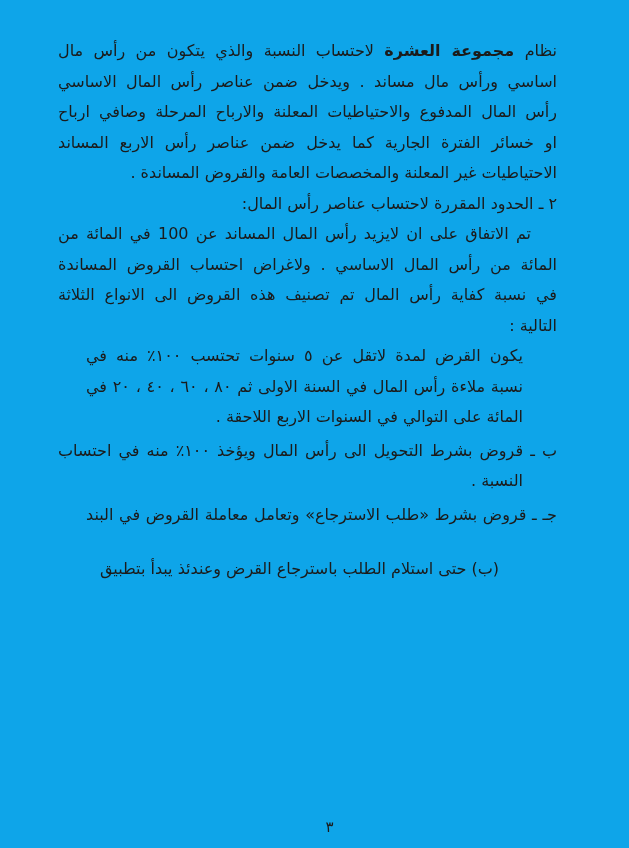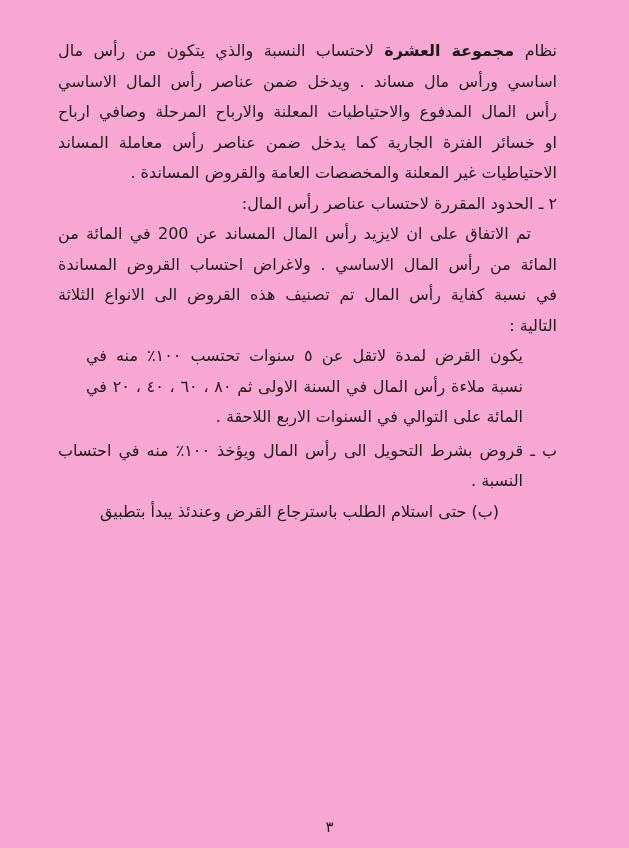--- a/index.html
+++ b/index.html
@@ -1,20 +1,20 @@
 <!DOCTYPE html>
 <html lang="ar" dir="rtl"><head>
 <meta charset="utf-8">
 <style>
   html,body{margin:0;padding:0;background:#e8e8e8;}
   .page{
     position:relative;
     width:629px;height:848px;
     margin:0 auto;
-    background:#f9a8d4;
+    background:#0ea5e9;
     color:#1b1b1b;
     font-family:"DejaVu Sans",sans-serif;
     direction:rtl;
     overflow:hidden;
   }
   .text-block{
     position:absolute;
     top:36px;
     right:72px;
     width:499px;
@@ -29,21 +29,21 @@
     overflow:visible;
   }
   .line.end{
     text-align:right;
     text-align-last:right;
   }
   .b{font-weight:bold;}
   .heading{font-weight:normal;}
   .ind1{padding-right:26px;}  
   .ind2{padding-right:34px;}  
-  .ind3{padding-right:58px;}  
+  .ind3{padding-right:58px;margin-top:24px;}  
   .indL{padding-left:28px;}   
   .gap{margin-top:3px;}
   .page-num{
     position:absolute;
     top:812px;
     left:0;right:0;
     padding-left:30px;
     text-align:center;
     font-size:15px;
     line-height:30px;
@@ -52,36 +52,37 @@
 </head>
 <body>
 
 <div class="page">
 
   <div class="text-block">
 
     <div class="line"><span>نظام </span><span class="b">مجموعة العشرة</span><span> لاحتساب النسبة والذي يتكون من رأس مال</span></div>
     <div class="line">اساسي ورأس مال مساند . ويدخل ضمن عناصر رأس المال الاساسي</div>
     <div class="line">رأس المال المدفوع والاحتياطيات المعلنة والارباح المرحلة وصافي ارباح</div>
-    <div class="line">او خسائر الفترة الجارية كما يدخل ضمن عناصر رأس معاملة المساند</div>
+    <div class="line">او خسائر الفترة الجارية كما يدخل ضمن عناصر رأس الاربع المساند</div>
     <div class="line end">الاحتياطيات غير المعلنة والمخصصات العامة والقروض المساندة .</div>
 
     <div class="line end heading">٢ ـ الحدود المقررة لاحتساب عناصر رأس المال:</div>
 
-    <div class="line ind1">تم الاتفاق على ان لايزيد رأس المال المساند عن 200 في المائة من</div>
+    <div class="line ind1">تم الاتفاق على ان لايزيد رأس المال المساند عن 100 في المائة من</div>
     <div class="line">المائة من رأس المال الاساسي . ولاغراض احتساب القروض المساندة</div>
     <div class="line">في نسبة كفاية رأس المال تم تصنيف هذه القروض الى الانواع الثلاثة</div>
     <div class="line end">التالية :</div>
 
     <div class="line ind2 indL">يكون القرض لمدة لاتقل عن ٥ سنوات تحتسب ١٠٠٪ منه في</div>
     <div class="line ind2 indL">نسبة ملاءة رأس المال في السنة الاولى ثم ٨٠ ، ٦٠ ، ٤٠ ، ٢٠ في</div>
     <div class="line end ind2">المائة على التوالي في السنوات الاربع اللاحقة .</div>
 
     <div class="line gap">ب ـ قروض بشرط التحويل الى رأس المال ويؤخذ ١٠٠٪ منه في احتساب</div>
     <div class="line end ind2">النسبة .</div>
 
+    <div class="line gap indL">جـ ـ قروض بشرط «طلب الاسترجاع» وتعامل معاملة القروض في البند</div>
     <div class="line end ind3">(ب) حتى استلام الطلب باسترجاع القرض وعندئذ يبدأ بتطبيق</div>
 
   </div>
 
   <div class="page-num">٣</div>
 
 </div>
 
 </body></html>

